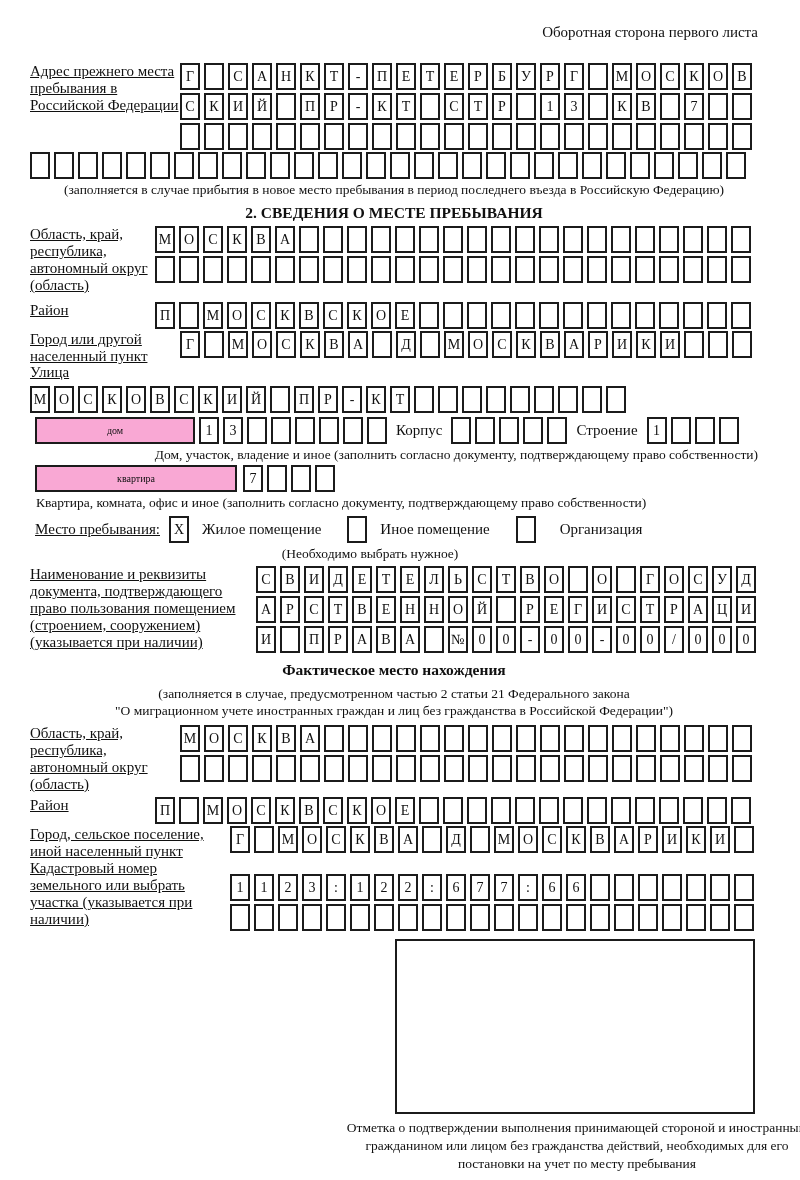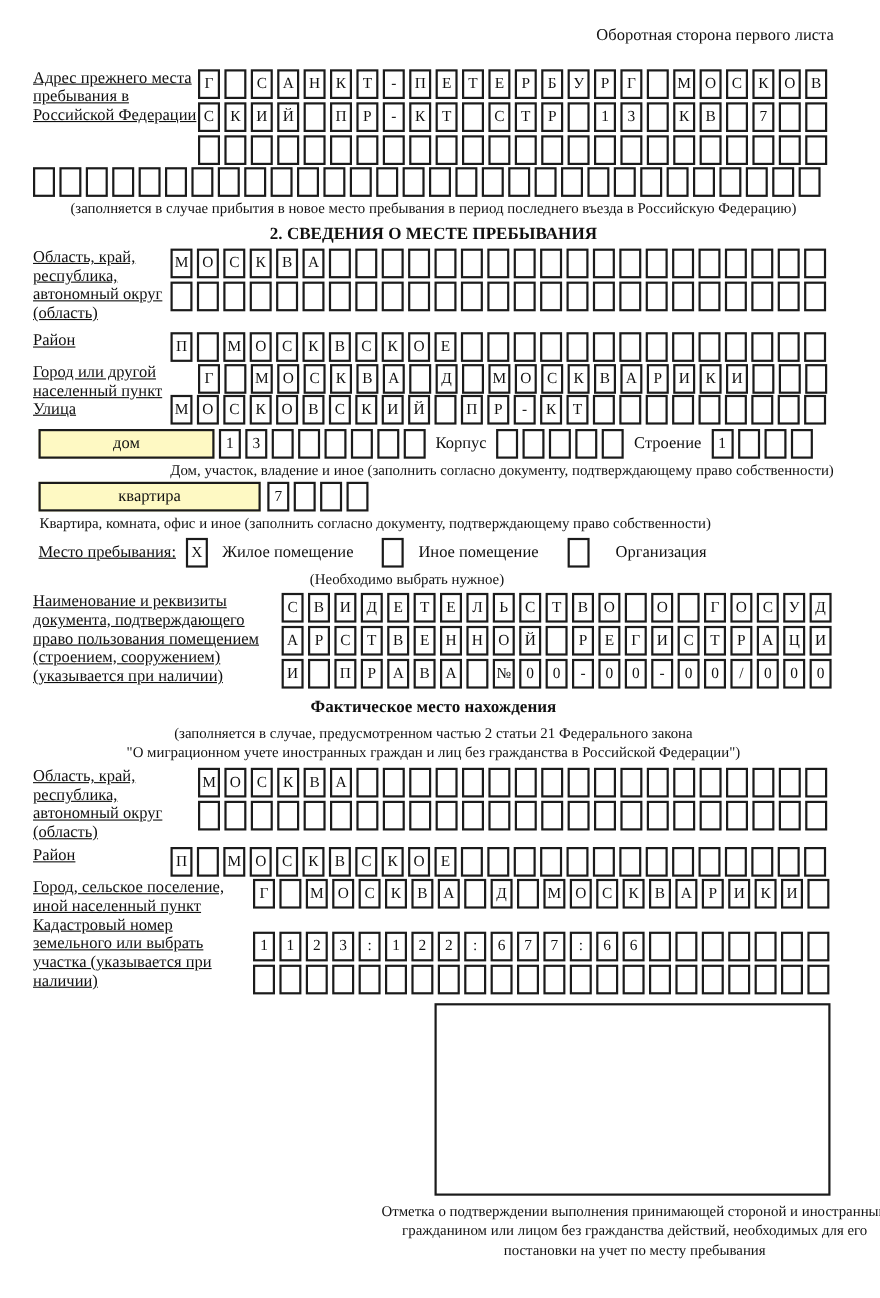--- a/index.html
+++ b/index.html
@@ -9,21 +9,21 @@
   .corner { text-align:right; font-size:15px; margin-bottom:22px; }
 
   .frow { display:flex; align-items:flex-start; }
   .flabel { font-size:15px; line-height:17px; flex:0 0 auto;text-decoration:underline; }
   .rows { display:flex; flex-direction:column; gap:3px; }
   .boxrow { display:flex; gap:4px; }
   .cbox { box-sizing:border-box; flex:0 0 20px; width:20px; height:27px; border:2px solid #1b1b1b;
           display:flex; align-items:center; justify-content:center; font-size:14px; line-height:1;
           background:#fff; overflow:hidden; }
   .widebox { box-sizing:border-box; height:27px; border:2px solid #1b1b1b; display:flex;
-             align-items:center; justify-content:center; font-size:15px; background:#fef9c3; }
+             align-items:center; justify-content:center; font-size:10px; background:#f9a8d4; }
   .inline-label { font-size:15px; line-height:27px; padding:0 9px; white-space:nowrap; }
   .note { font-size:13.5px; line-height:17px; }
   .center { text-align:center; }
   .sect-title { font-weight:bold; font-size:15.5px; text-align:center; }
 
   .w150 { width:150px; } .w125 { width:125px; } .w200 { width:200px; } .w226 { width:226px; }
   .mt2{margin-top:2px;} .mt4{margin-top:4px;} .mt6{margin-top:6px;} .mt8{margin-top:8px;}
 
   .stay-row { align-items:center; margin-top:5px; }
   .stay-row .flabel { margin-right:9px; }
@@ -276,21 +276,21 @@
         <span class="cbox">Р</span>
         <span class="cbox">И</span>
         <span class="cbox">К</span>
         <span class="cbox">И</span>
         <span class="cbox"></span>
         <span class="cbox"></span>
         <span class="cbox"></span>
       </div>
   </div>
 
-  <div class="frow" style="margin-top:-6px;">
+  <div class="frow" style="margin-top:-6px;flex-direction:column;">
     <div class="flabel w125" style="line-height:27px;">Улица</div>
     <div class="boxrow">
         <span class="cbox">М</span>
         <span class="cbox">О</span>
         <span class="cbox">С</span>
         <span class="cbox">К</span>
         <span class="cbox">О</span>
         <span class="cbox">В</span>
         <span class="cbox">С</span>
         <span class="cbox">К</span>

